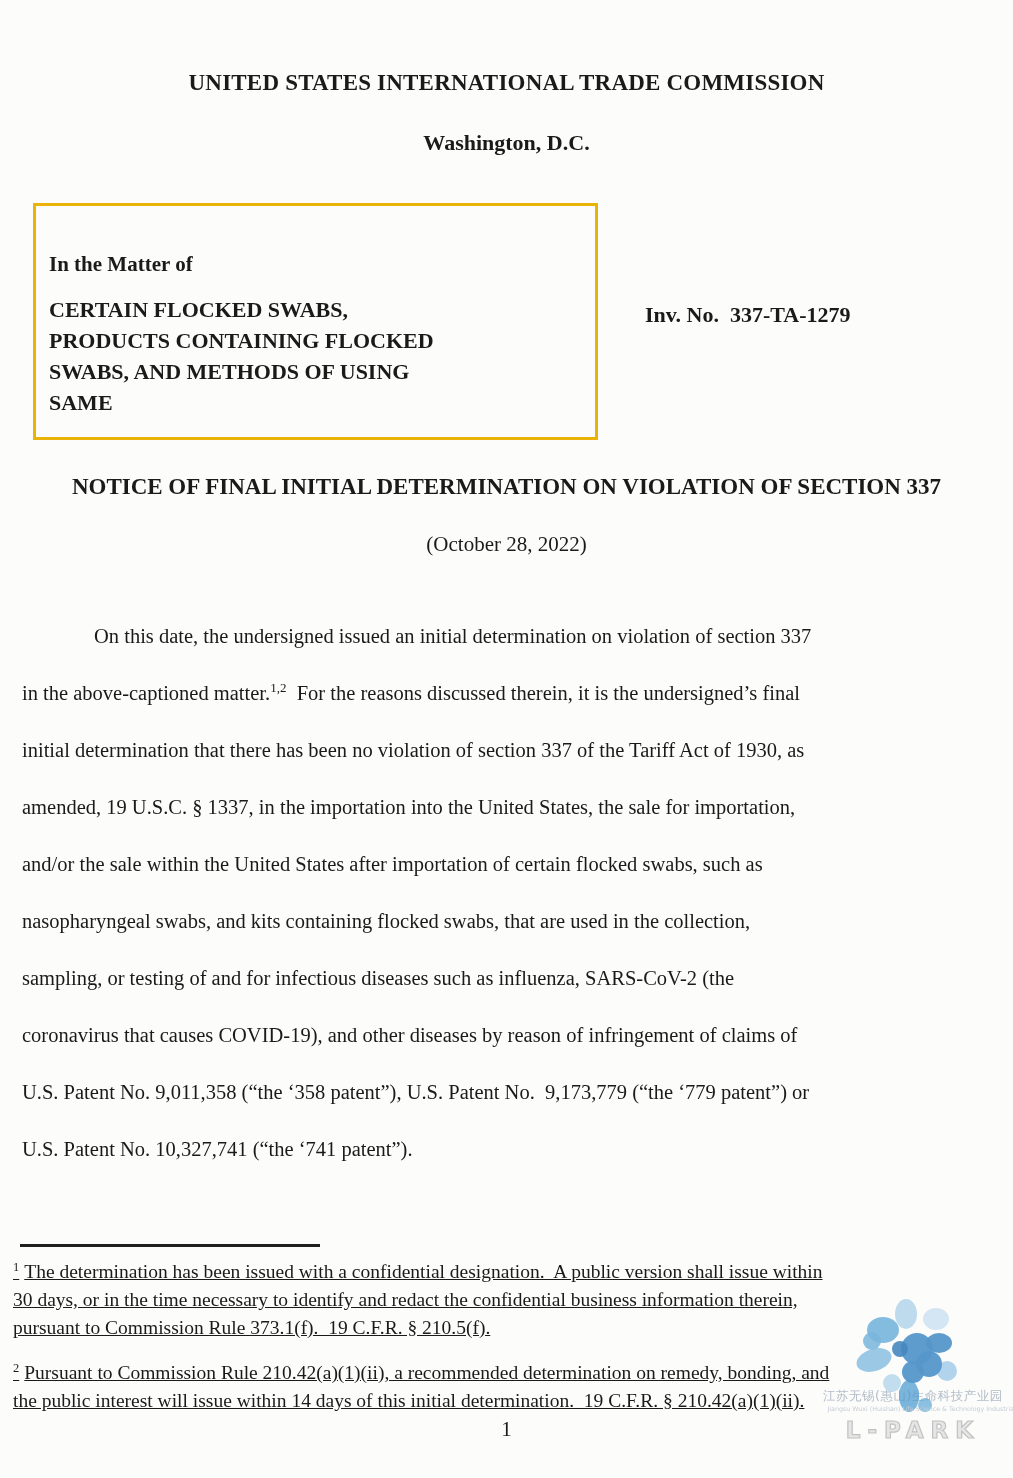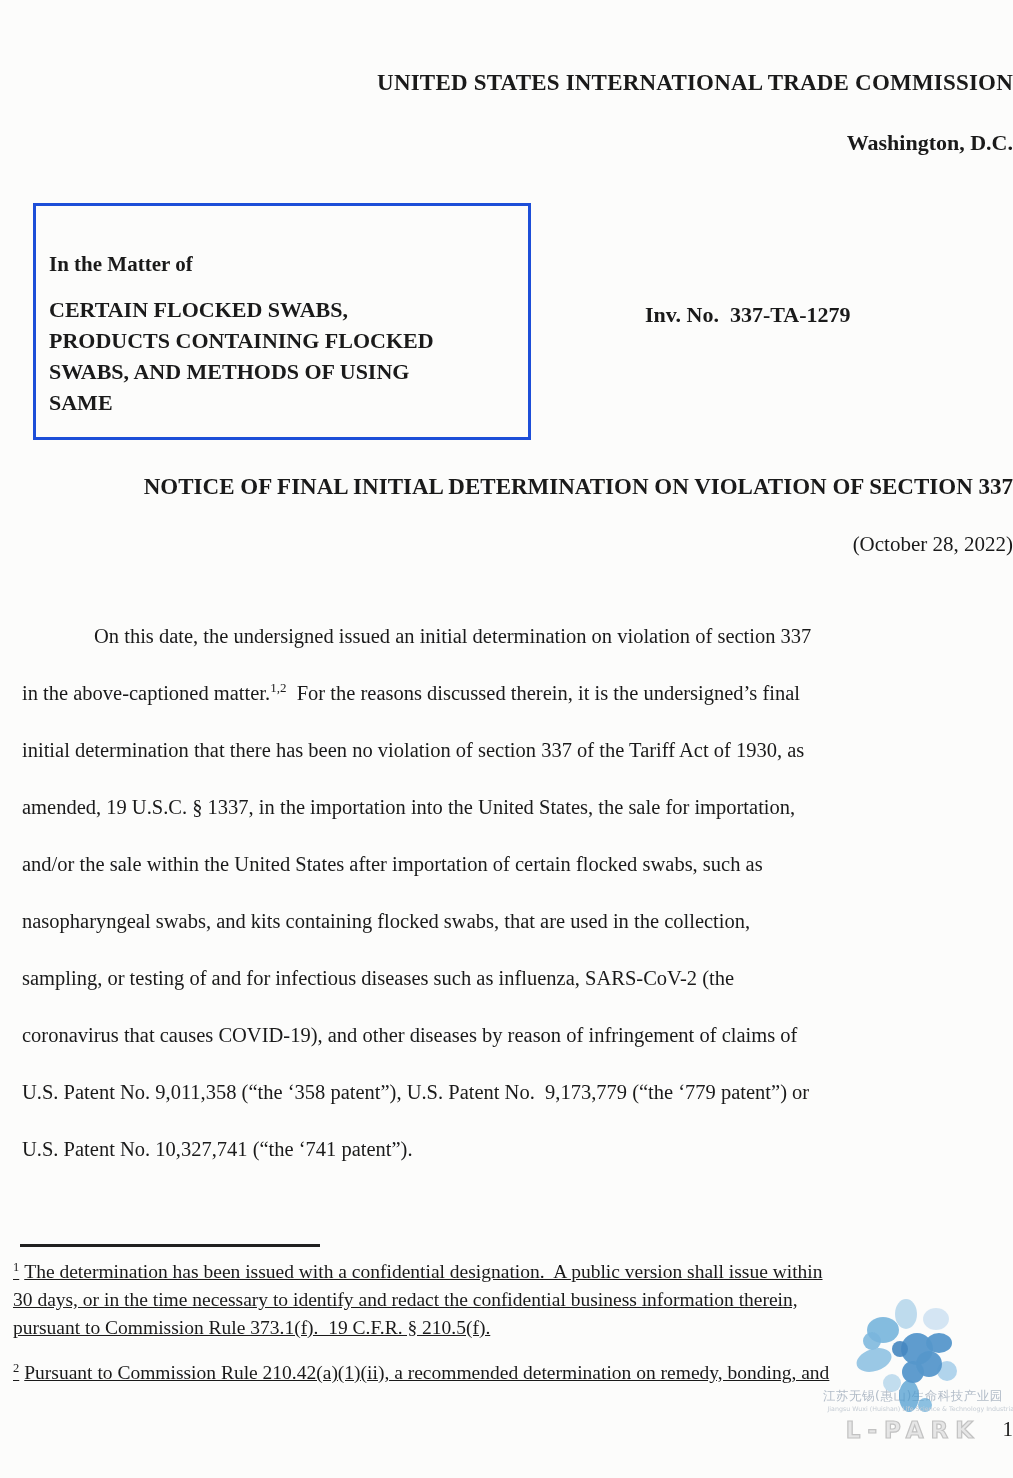--- a/index.html
+++ b/index.html
@@ -10,41 +10,41 @@
   .page {
     position: relative;
     width: 1013px;
     height: 1478px;
     margin: 0 auto;
     background: #fcfcfb;
     color: #1a1a1a;
     font-family: "Liberation Serif", "DejaVu Serif", serif;
     overflow: hidden;
   }
-  .centered { text-align: right; width: 100%; }
+  .centered { text-align: center; width: 100%; }
 
   .header-line1 {
     position: absolute;
     top: 70px; left: 0;
     font-size: 23px;
     font-weight: bold;
     letter-spacing: 0.2px;
   }
   .header-line2 {
     position: absolute;
     top: 130px; left: 0;
     font-size: 22px;
     font-weight: bold;
   }
 
   .caption-box {
     position: absolute;
     top: 203px; left: 33px;
-    width: 498px; height: 237px;
-    border: 3px solid #1d4ed8;
+    width: 565px; height: 237px;
+    border: 3px solid #eab308;
     box-sizing: border-box;
     padding: 46px 0 0 13px;
   }
   .caption-intro {
     font-size: 21px;
     font-weight: bold;
     margin-bottom: 17px;
     white-space: pre;
   }
   .caption-title-line {
@@ -199,20 +199,21 @@
   <div class="footnote-rule"></div>
 
   <div class="footnotes" id="footnotes-section">
       <div class="footnote">
         <div class="footnote-line"><sup>1</sup>The determination has been issued with a confidential designation.  A public version shall issue within</div>
         <div class="footnote-line">30 days, or in the time necessary to identify and redact the confidential business information therein,</div>
         <div class="footnote-line">pursuant to Commission Rule 373.1(f).  19 C.F.R. § 210.5(f).</div>
       </div>
       <div class="footnote">
         <div class="footnote-line"><sup>2</sup>Pursuant to Commission Rule 210.42(a)(1)(ii), a recommended determination on remedy, bonding, and</div>
+        <div class="footnote-line">the public interest will issue within 14 days of this initial determination.  19 C.F.R. § 210.42(a)(1)(ii).</div>
       </div>
     </div>
 
   <div class="centered page-number">1</div>
 
   <div class="watermark">
     <svg class="watermark-logo" width="140" height="130" viewBox="0 0 140 130">
       <g opacity="0.92">
         <ellipse cx="40" cy="38" rx="16" ry="13" fill="#5aa5d6" opacity="0.9"></ellipse>
         <circle cx="29" cy="49" r="9" fill="#5aa5d6" opacity="0.85"></circle>

